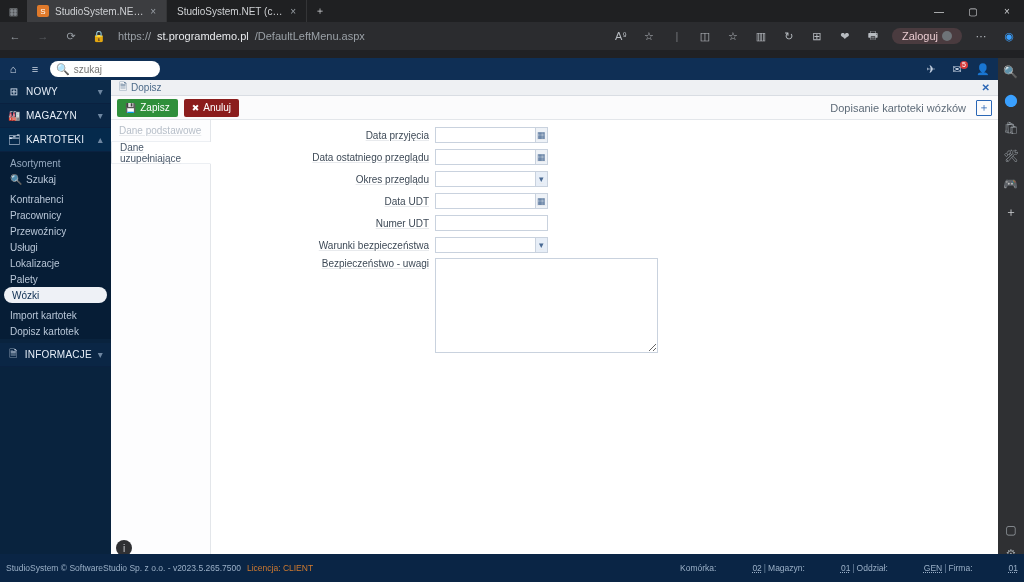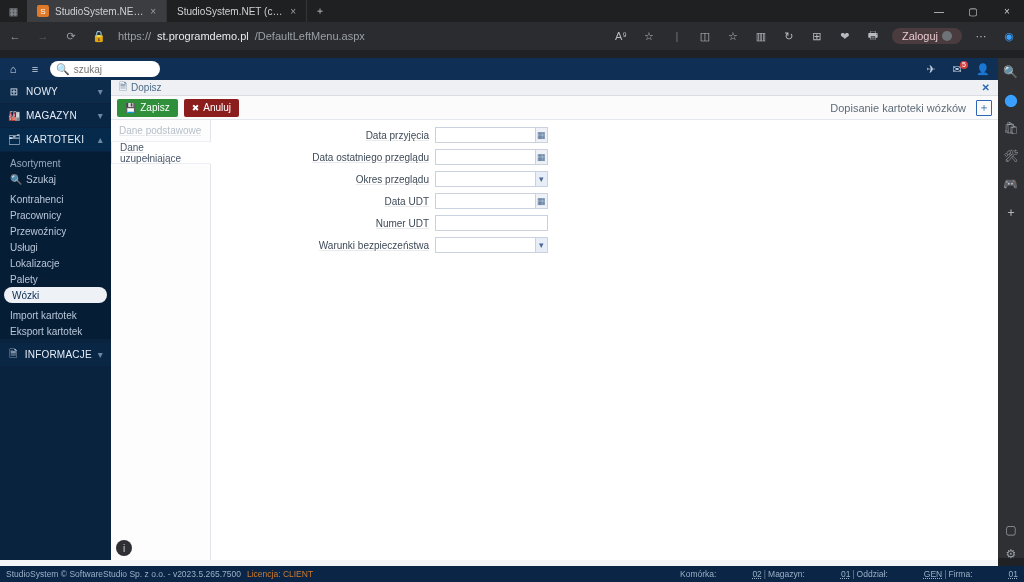--- a/index.html
+++ b/index.html
@@ -90,21 +90,21 @@
   .frow .control{ width:113px; height:16px; border:1px solid #c9d2de; background:#fff; display:flex; align-items:center;}
   .frow .control input{ border:none; outline:none; width:100%; height:100%; font-size:10px; padding:0 3px;}
   .frow .control .picker{ width:14px; height:100%; border-left:1px solid #c9d2de; background:#eef2f7; display:flex; align-items:center; justify-content:center; color:#4a6a93; font-size:9px; cursor:pointer;}
   .frow .control.select .picker{ background:#e7eef7;}
   .frow textarea{ width:223px; height:95px; border:1px solid #c9d2de; resize:both; font-size:10px; padding:3px; outline:none;}
 
   
   .leftfoot{ position:absolute; left:116px; bottom:14px; width:16px; height:16px; border-radius:50%; background:#2f3033; color:#cfd1d4; display:flex; align-items:center; justify-content:center; font-size:10px;}
 
   
-  .statusbar{ position:absolute; left:0; right:0; bottom:0; height:16px; background:#0a2545; color:#9bb0c7; font-size:8.5px; display:flex; align-items:center; padding:0 6px;}
+  .statusbar{ position:absolute; left:0; right:0; bottom:0; height:28px; background:#0a2545; color:#9bb0c7; font-size:8.5px; display:flex; align-items:center; padding:0 6px;}
   .statusbar .lic{ color:#d07a2e; margin-left:6px;}
   .statusbar .grow{flex:1;}
   .statusbar .sep{ margin:0 2px; color:#6f87a2;}
   .statusbar .lnk{ text-decoration:underline dotted;margin-left:36px; }
 </style>
 </head>
 <body>
 
 <div class="tabstrip">
   <div class="lead">▦</div>
@@ -209,21 +209,21 @@
       <div class="gap"></div>
       <div class="item">Kontrahenci</div>
       <div class="item">Pracownicy</div>
       <div class="item">Przewoźnicy</div>
       <div class="item">Usługi</div>
       <div class="item">Lokalizacje</div>
       <div class="item">Palety</div>
       <div class="item active">Wózki</div>
       <div class="gap"></div>
       <div class="item">Import kartotek</div>
-      <div class="item">Eksport kartotek</div>
+      <div class="item">Dopisz kartotek</div>
     </div>
     <div class="section informacje">
       <span class="icn">🗎</span>
       <span>INFORMACJE</span>
       <span class="chev">▾</span>
     </div>
   </div>
 
   <div class="content">
     <div class="crumbbar">
@@ -284,20 +284,24 @@
           <div class="control" style="width:113px;">
             <input style="">
           </div>
         </div>
         <div class="frow">
           <label>Warunki bezpieczeństwa</label>
           <div class="control select">
             <input style="">
             <div class="picker">▾</div>
           </div>
+        </div>
+        <div class="frow tall">
+          <label>Bezpieczeństwo - uwagi</label>
+          <textarea style=""></textarea>
         </div>
       </div>
     </div>
   </div>
 
   <div class="leftfoot">i</div>
 </div>
 
 <div class="statusbar">
   <span>StudioSystem © SoftwareStudio Sp. z o.o. - v2023.5.265.7500</span>

